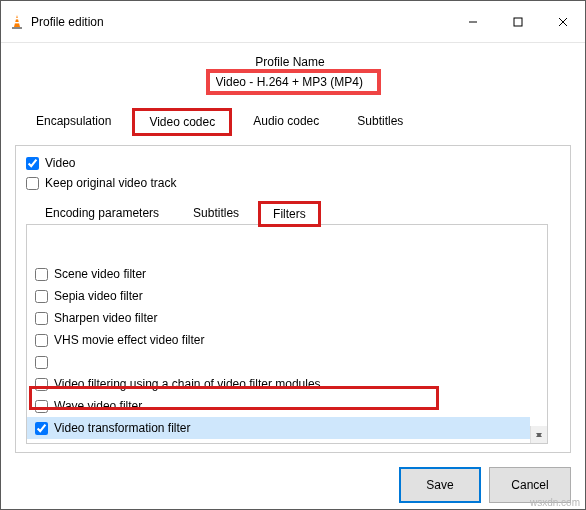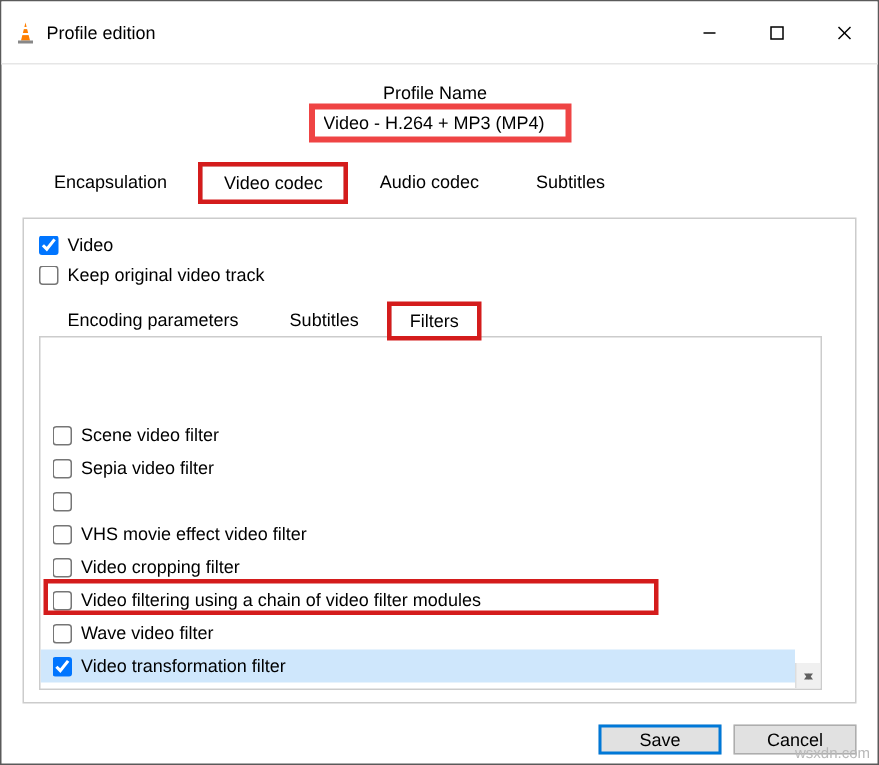--- a/index.html
+++ b/index.html
@@ -27,21 +27,21 @@
     .subtab.active { border: 1px solid #ccc; border-bottom: 1px solid #fff; top: 1px; background: #fff; z-index: 2; }
     .subpanel { border: 1px solid #ccc; margin-top: 0; flex: 1; display: flex; overflow: hidden; }
     .filterlist { flex: 1; overflow-y: auto; padding: 4px 0; }
     .filteritem { display: flex; align-items: center; gap: 6px; padding: 2px 8px; height: 22px; }
     .filteritem.selected { background: #cfe7fc; }
     .filteritem input { width: 13px; height: 13px; }
     .scrollbar { width: 17px; background: #f0f0f0; border-left: 1px solid #ddd; position: relative; }
     .scroll-arrow { height: 17px; display: flex; align-items: center; justify-content: center; color: #606060; }
     .scroll-thumb { position: absolute; left: 2px; right: 2px; background: #c2c2c2; }
     .footer { display: flex; justify-content: flex-end; gap: 8px; padding: 6px 14px 6px 14px; }
-    .btn { min-width: 82px; height: 20px; border: 1px solid #adadad; background: #e1e1e1; font-size: 12px; }
+    .btn { min-width: 82px; height: 36px; border: 1px solid #adadad; background: #e1e1e1; font-size: 12px; }
     .btn.primary { border: 2px solid #0078d7; background: #e1e1e1; }
     .high-box { position: absolute; border: 3px solid #d41c1c; pointer-events: none; }
     .panel-wrap { position: relative; flex: 1; display: flex; flex-direction: column; gap: 12px; }
     .watermark { position: absolute; right: 6px; bottom: 2px; font-size: 10px; color: #b8b8b8; font-family: Arial, sans-serif; pointer-events: none; margin-top: 32px; }
   </style>
 </head>
 <body>
 
 <div class="window">
   <div class="titlebar">
@@ -107,28 +107,28 @@
               <label class="filteritem">
                 <input type="checkbox" style="">
                 <span>Scene video filter</span>
               </label>
               <label class="filteritem">
                 <input type="checkbox" style="">
                 <span>Sepia video filter</span>
               </label>
               <label class="filteritem">
                 <input type="checkbox" style="">
+                <span>Sharpen video filter</span>
               </label>
               <label class="filteritem">
                 <input type="checkbox" style="">
                 <span>VHS movie effect video filter</span>
               </label>
               <label class="filteritem">
                 <input type="checkbox" style="">
-                <span>Video cropping filter</span>
               </label>
               <label class="filteritem">
                 <input type="checkbox" style="">
                 <span>Video filtering using a chain of video filter modules</span>
               </label>
               <label class="filteritem">
                 <input type="checkbox" style="">
                 <span>Wave video filter</span>
               </label>
               <label class="filteritem selected">

